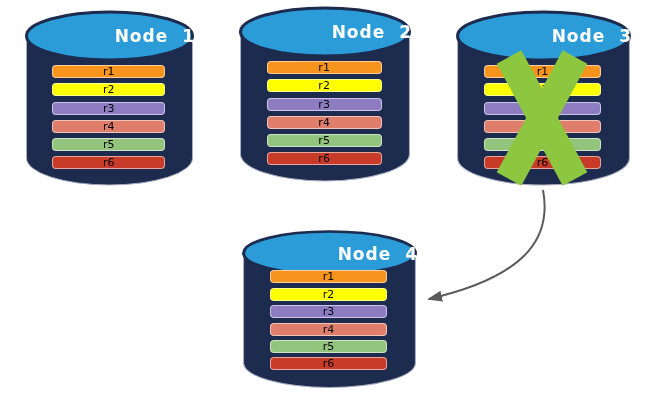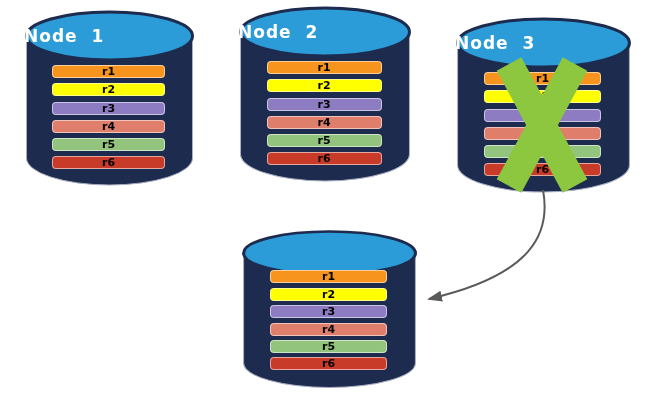--- a/index.html
+++ b/index.html
@@ -3,32 +3,32 @@
 <meta charset="utf-8">
 <style>
   html,body { margin:0; padding:0; background:#ffffff; }
   .canvas {
     position:relative; width:646px; height:402px; background:#ffffff;
     font-family:"DejaVu Sans","Liberation Sans",sans-serif; overflow:hidden;
   }
   .node { position:absolute; }
   .cyl { position:absolute; left:0; top:0; width:100%; height:100%; display:block; }
   .node-title {
-    position:absolute; top:10%; left:0; right:0; text-align:left;
+    position:absolute; top:10%; left:0; right:0; text-align:right;
     color:#ffffff; font-weight:bold; font-size:17px; line-height:22px;
     letter-spacing:1px; word-spacing:7px;
   }
   .rows {
     position:absolute; top:32%; bottom:11%; left:16.5%; right:17.5%;
     display:flex; flex-direction:column; justify-content:space-between;
   }
   .row {
     height:13px; box-sizing:border-box; border:1px solid rgba(255,255,255,0.55);
     border-radius:4px; text-align:center; color:#000000;
-    font-size:11px; font-weight:bold; line-height:11px;
+    font-size:11px; font-weight:normal; line-height:11px;
   }
   .xmark { position:absolute; z-index:5; }
   .arrow-svg { position:absolute; z-index:1; }
 </style>
 </head>
 <body>
 
 <div class="canvas">
 
   <svg class="arrow-svg" style="left:415px;top:183px;width:225px;height:130px" viewBox="0 0 225 130">
@@ -65,21 +65,21 @@
     <div class="rows">
       <div class="row" style="background-color: rgb(247, 148, 30);">r1</div>
       <div class="row" style="background-color: rgb(255, 255, 0);">r2</div>
       <div class="row" style="background-color: rgb(142, 124, 195);">r3</div>
       <div class="row" style="background-color: rgb(224, 126, 108);">r4</div>
       <div class="row" style="background-color: rgb(147, 196, 125);">r5</div>
       <div class="row" style="background-color: rgb(200, 59, 40);">r6</div>
     </div>
   </div>
 
-  <div class="node" style="left:455px;top:14px;width:177px;height:182px">
+  <div class="node" style="left:455px;top:7px;width:177px;height:182px">
     <svg class="cyl" viewBox="0 0 172 182" preserveAspectRatio="none">
       <path stroke-width="1" d="M2.5,29 L2.5,151 A83.5,27 0 0 0 169.5,151 L169.5,29 Z" fill="#1D2B4F" stroke="#A9AFC2"></path>
       <ellipse cx="86" cy="29" rx="83.5" ry="24" stroke-width="3" fill="#2B9CD8" stroke="#1D2B4F"></ellipse>
     </svg>
     <div class="node-title">Node 3</div>
     <div class="rows">
       <div class="row" style="background-color: rgb(247, 148, 30);">r1</div>
       <div class="row" style="background-color: rgb(255, 255, 0);">r2</div>
       <div class="row" style="background-color: rgb(142, 124, 195);">r3</div>
       <div class="row" style="background-color: rgb(224, 126, 108);">r4</div>
@@ -90,20 +90,21 @@
       <line x1="24" y1="10" x2="90" y2="132" stroke-width="28" stroke-linecap="butt" stroke="#8DC63F"></line>
       <line x1="90" y1="10" x2="24" y2="132" stroke-width="28" stroke-linecap="butt" stroke="#8DC63F"></line>
     </svg>
   </div>
 
   <div class="node" style="left:241px;top:227px;width:177px;height:164px">
     <svg class="cyl" viewBox="0 0 172 182" preserveAspectRatio="none">
       <path stroke-width="1" d="M2.5,29 L2.5,151 A83.5,27 0 0 0 169.5,151 L169.5,29 Z" fill="#1D2B4F" stroke="#A9AFC2"></path>
       <ellipse cx="86" cy="29" rx="83.5" ry="24" stroke-width="3" fill="#2B9CD8" stroke="#1D2B4F"></ellipse>
     </svg>
+    <div class="node-title">Node 4</div>
     <div class="rows" style="top:26.5%;bottom:12.5%">
       <div class="row" style="background-color: rgb(247, 148, 30);">r1</div>
       <div class="row" style="background-color: rgb(255, 255, 0);">r2</div>
       <div class="row" style="background-color: rgb(142, 124, 195);">r3</div>
       <div class="row" style="background-color: rgb(224, 126, 108);">r4</div>
       <div class="row" style="background-color: rgb(147, 196, 125);">r5</div>
       <div class="row" style="background-color: rgb(200, 59, 40);">r6</div>
     </div>
   </div>
 

